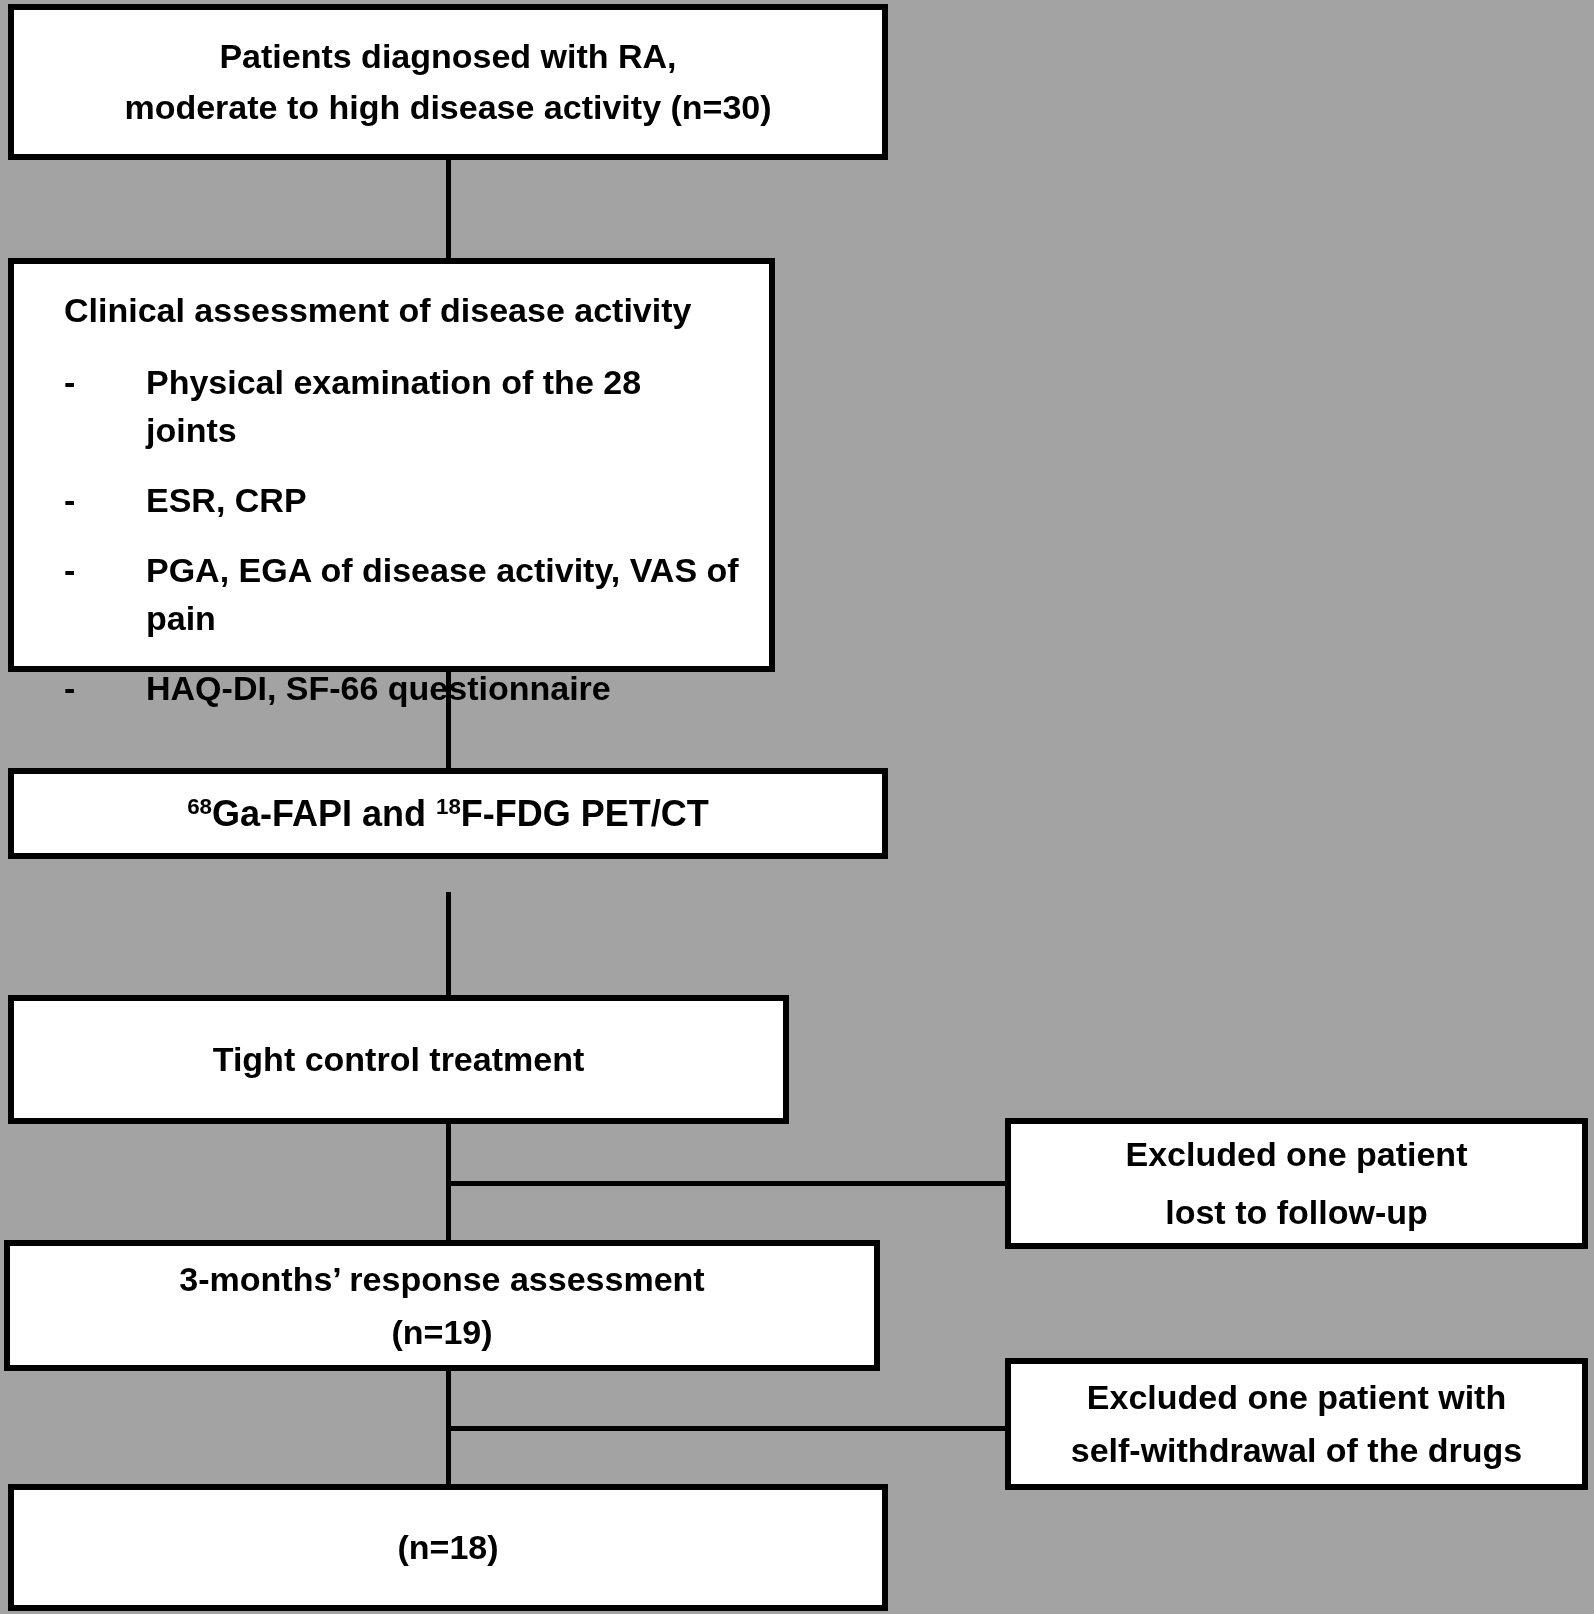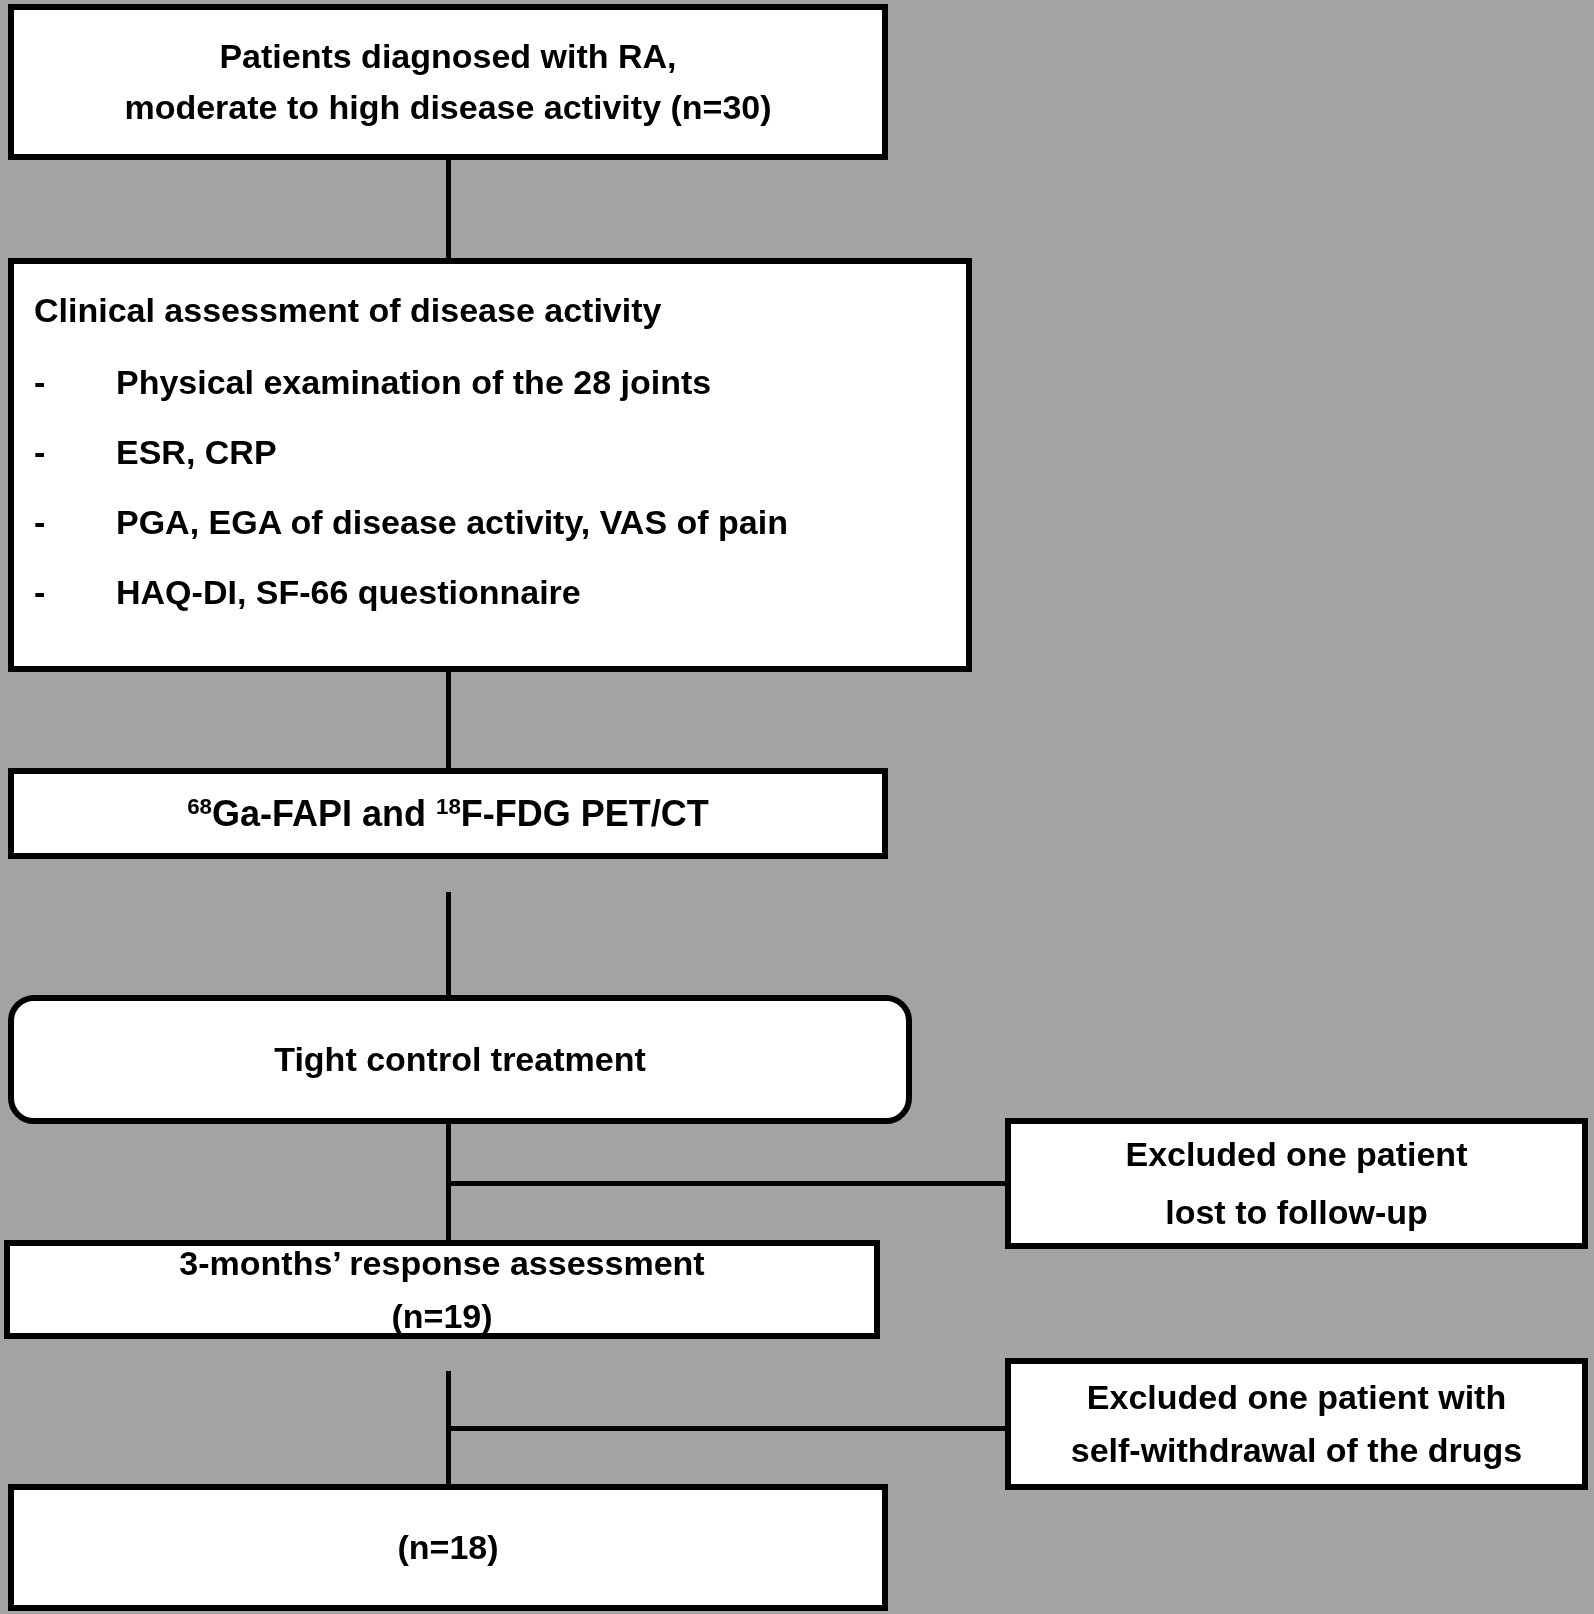--- a/index.html
+++ b/index.html
@@ -27,26 +27,26 @@
     align-items: center;
     justify-content: center;
     text-align: center;
     font-size: 34px;
     line-height: 1.5;
   }
   .node .bline { white-space: nowrap; }
 
   
   #box-patients   { left: 8px;   top: 4px;    width: 880px; height: 156px; }
-  #box-clinical   { left: 8px;   top: 258px;  width: 964px; height: 414px;
+  #box-clinical   { left: 8px;   top: 258px;  width: 767px; height: 414px;
                     align-items: flex-start; justify-content: flex-start;
-                    text-align: left; padding: 22px 28px 16px 20px; }
+                    text-align: left; padding: 22px 28px 16px 50px; }
   #box-petct      { left: 8px;   top: 768px;  width: 880px; height: 91px; font-size: 36px; }
-  #box-treatment  { left: 8px;   top: 995px;  width: 904px; height: 129px; border-radius: 26px; }
-  #box-month3     { left: 4px;   top: 1240px; width: 876px; height: 99px; line-height: 1.55; }
+  #box-treatment  { left: 8px;   top: 995px;  width: 781px; height: 129px; }
+  #box-month3     { left: 4px;   top: 1240px; width: 876px; height: 131px; line-height: 1.55; }
   #box-month6     { left: 8px;   top: 1484px; width: 880px; height: 127px; line-height: 1.55; }
 
   
   #box-excluded1  { left: 1005px; top: 1118px; width: 583px; height: 131px; line-height: 1.7; }
   #box-excluded2  { left: 1005px; top: 1358px; width: 583px; height: 132px; line-height: 1.55; }
 
   
   .clin-title { font-size: 34px; line-height: 48px; margin-bottom: 24px; }
   .clin-item  { display: flex; align-items: flex-start; margin-bottom: 22px;
                 font-size: 34px; line-height: 48px; width: 100%; box-sizing: border-box; }

